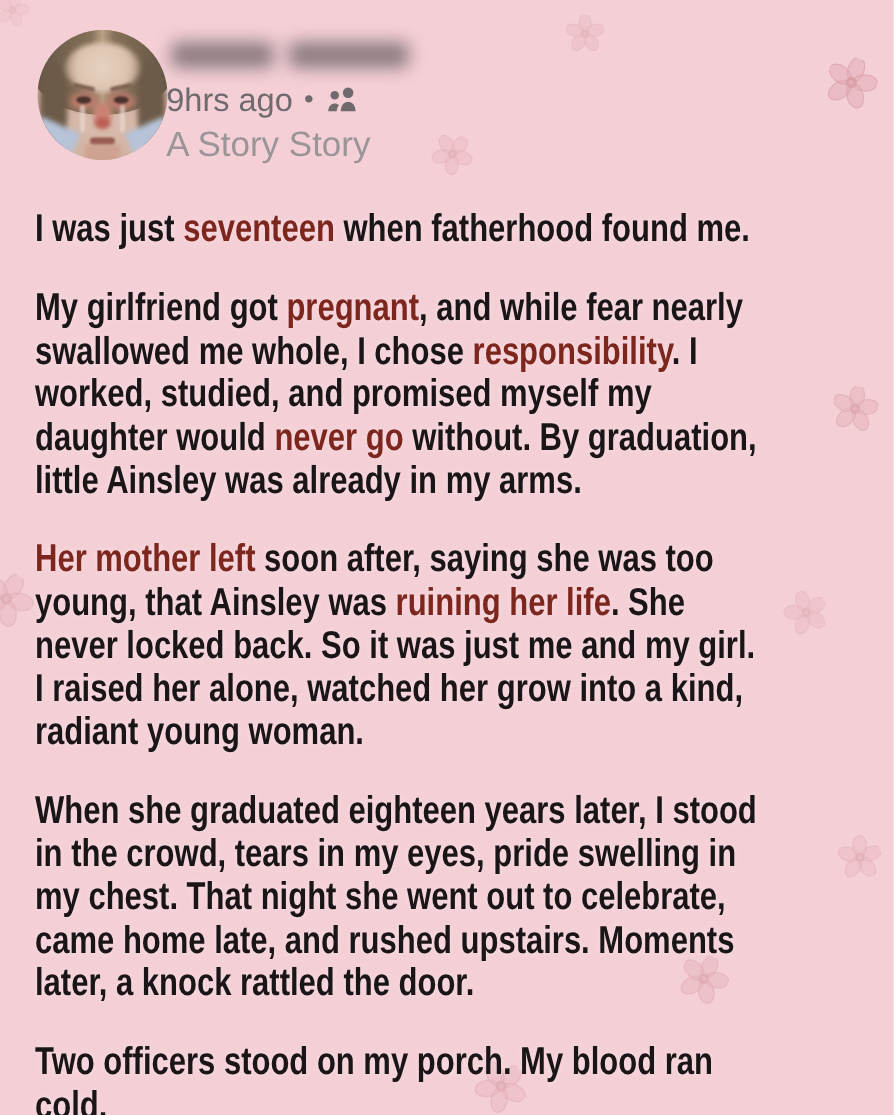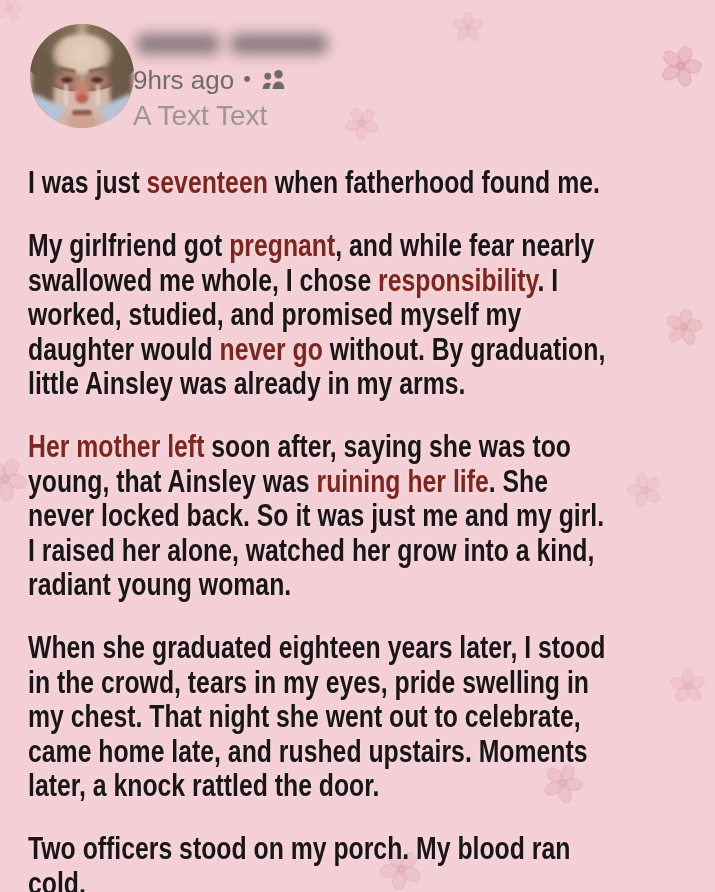--- a/index.html
+++ b/index.html
@@ -226,21 +226,21 @@
           <svg class="friends-svg" width="28" height="22" viewBox="0 0 28 22">
             <g fill="#6f6a6d">
               <circle cx="18.5" cy="5.2" r="4.2"></circle>
               <path d="M12.6 20c0-4.6 2.6-7.6 5.9-7.6s5.9 3 5.9 7.6z"></path>
               <circle cx="7.8" cy="7.2" r="3.4"></circle>
               <path d="M2.6 20c0-3.8 2.2-6.3 5.2-6.3 1.3 0 2.5.5 3.4 1.4-1.1 1.3-1.8 3-1.9 4.9z"></path>
             </g>
           </svg>
         </span>
       </div>
-      <div class="subtitle">A Text Text</div>
+      <div class="subtitle">A Story Story</div>
     </div>
   </div>
 
   <div class="story" id="story">
       <div class="para">
         <div class="line"><span>I was just </span><span class="hl">seventeen</span><span> when fatherhood found me.</span></div>
       </div>
       <div class="para">
         <div class="line"><span>My girlfriend got </span><span class="hl">pregnant</span><span>, and while fear nearly</span></div>
         <div class="line"><span>swallowed me whole, I chose </span><span class="hl">responsibility</span><span>. I</span></div>

